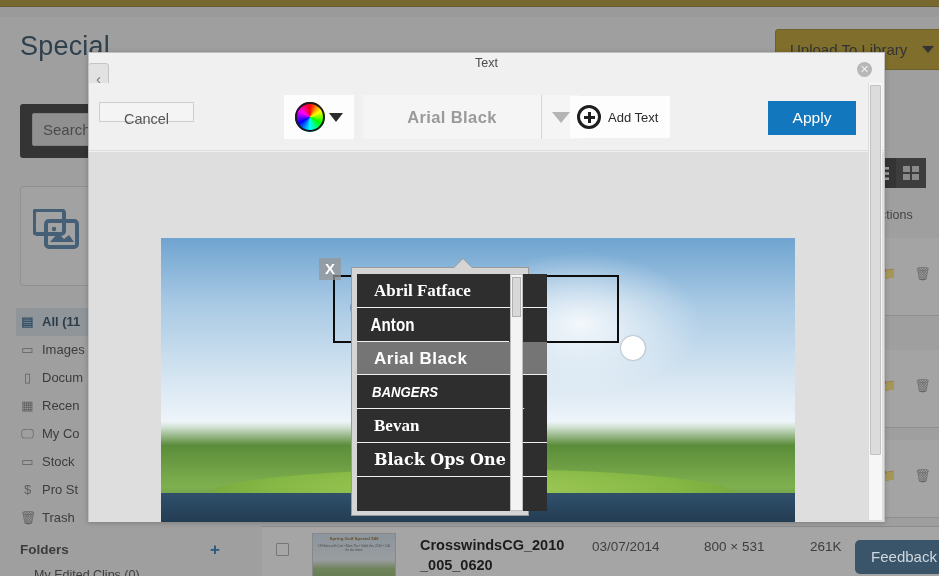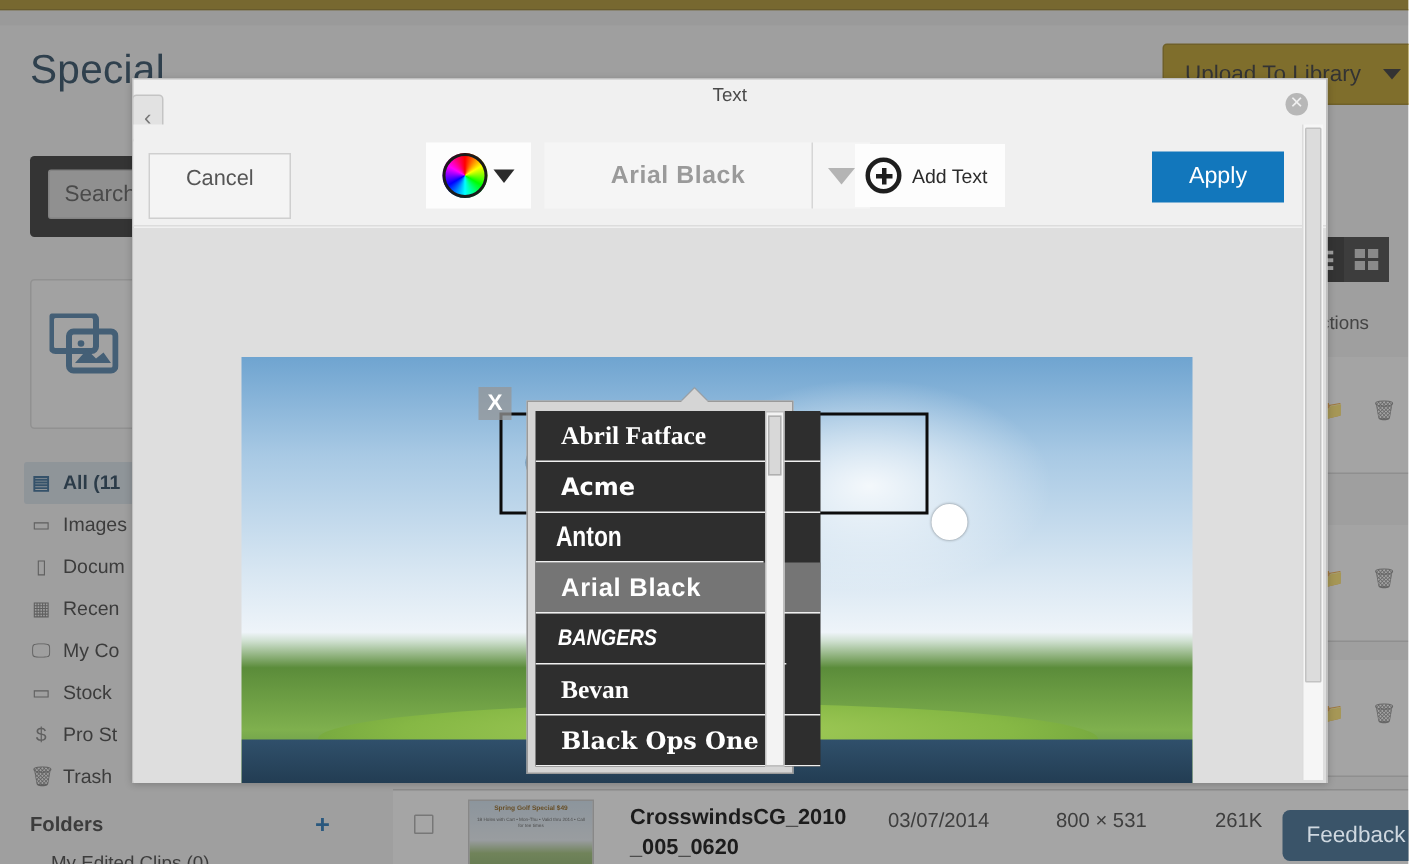--- a/index.html
+++ b/index.html
@@ -234,21 +234,21 @@
     text-align: center;
   }
 
   .toolbar {
     position: absolute; left: 0; top: 30px; width: 795px; height: 68px;
     background: #f0f0f0;
     border-bottom: 1px solid #dcdcdc;
   }
   .btn-cancel {
     position: absolute; left: 10px; top: 19px;
-    width: 95px; height: 44px;
+    width: 95px; height: 20px;
     background: #f4f4f4;
     border: 1px solid #cfcfcf;
     color: #555;
     font-size: 14.5px;
     line-height: 32px;
     text-align: center;
   }
   .color-group {
     position: absolute; left: 195px; top: 12px;
     width: 70px; height: 44px;
@@ -631,21 +631,20 @@
       <div class="textbox">
         <span class="tb-text">e</span>
       </div>
       <div class="tb-del">X</div>
       <div class="tb-handle"></div>
 
       <div class="font-dropdown">
         <div class="fd-caret"></div>
         <div class="fd-list">
           <div class="fd-item" style="font-family:'Liberation Serif',serif;font-weight:bold;">Abril Fatface</div>
-          <div class="fd-item" style="font-family:'DejaVu Sans',sans-serif;font-weight:bold;font-size:16px;">Acme</div>
           <div class="fd-item" style="font-family:'Liberation Sans Narrow','Liberation Sans',sans-serif;font-weight:bold;transform:scaleX(.8);transform-origin:left center;font-size:19px;">Anton</div>
           <div class="fd-item sel" style="font-family:'Liberation Sans',sans-serif;font-weight:bold;letter-spacing:.5px;">Arial Black</div>
           <div class="fd-item" style="font-family:'Liberation Sans',sans-serif;font-weight:bold;font-style:italic;font-size:15px;transform:scaleX(.88);transform-origin:left center;">BANGERS</div>
           <div class="fd-item" style="font-family:'Liberation Serif',serif;font-weight:bold;">Bevan</div>
           <div class="fd-item" style="font-family:'DejaVu Serif',serif;font-weight:bold;font-size:16px;">Black Ops One</div>
         </div>
         <div class="fd-scroll">
           <div class="fd-thumb"></div>
         </div>
       </div>

